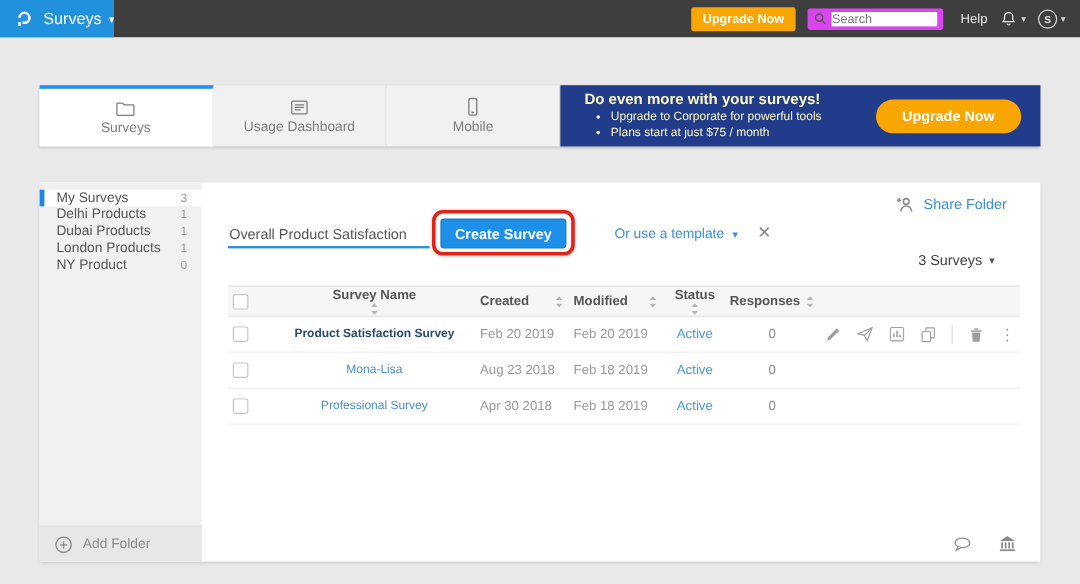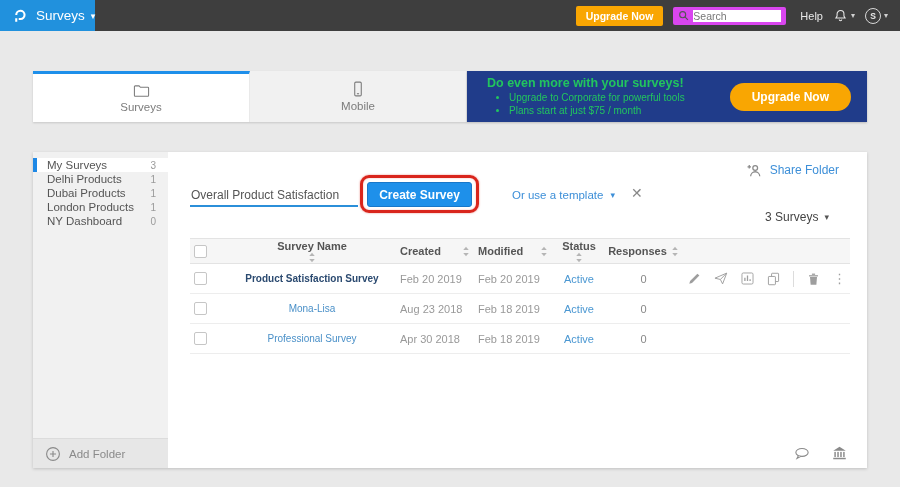--- a/index.html
+++ b/index.html
@@ -23,21 +23,21 @@
   .mini-caret { color:#cfcfcf; font-size:8px; }
   .avatar-circle { width:16px; height:16px; border:1.4px solid #d8d8d8; border-radius:50%; color:#e8e8e8; font-size:8.5px; font-weight:bold; display:flex; align-items:center; justify-content:center; }
 
   
   .tabs-row { position:absolute; left:33px; top:71px; width:834px; height:51px; display:flex; }
   .tabstrip { width:434px; height:51px; display:flex; background:#f1f1f1; box-shadow:0 1px 2px rgba(0,0,0,.15); }
   .tab { flex:1; display:flex; flex-direction:column; align-items:center; justify-content:center; gap:3px; cursor:pointer; border-right:1px solid #e4e4e4; color:#7c7c7c; }
   .tab .tab-label { font-size:11.5px; color:#7c7c7c; }
   .tab.active { background:#fff; border-top:3px solid #1e8fea; border-right:1px solid #e9e9e9; }
   .banner { width:400px; height:51px; background:#203c8a; display:flex; align-items:center; padding:0 16px 0 20px; box-shadow:0 1px 2px rgba(0,0,0,.2); }
-  .banner-text { color:#22c55e; }
+  .banner-text { color:#fef9c3; }
   .banner-title { font-size:12.5px; font-weight:bold; margin-bottom:2px; }
   .banner-bullets { list-style:disc; margin-left:22px; }
   .banner-bullets li { font-size:10px; line-height:12.5px; }
   .banner-cta { margin-left:auto; background:#f9a602; border:none; color:#fff; font-weight:bold; font-size:12px; padding:7px 22px; border-radius:999px; cursor:pointer; }
 
   
   .panel { position:absolute; left:33px; top:152px; width:834px; height:316px; background:#fff; box-shadow:0 1px 3px rgba(0,0,0,.18); }
   .sidebar { position:absolute; left:0; top:0; width:135px; height:100%; background:#f1f1f1; }
   .folder-item { height:14px; display:flex; align-items:center; padding-left:14px; cursor:pointer; position:relative; margin-top:0; }
   .folder-list { padding-top:6px; }
@@ -132,20 +132,29 @@
     <div class="tab active">
       <span>
         <svg width="17" height="15" viewBox="0 0 24 20" fill="none" stroke="#7c7c7c" stroke-width="1.5">
           <path d="M2 4.5 a1 1 0 0 1 1 -1 h5.5 l2 2 H21 a1 1 0 0 1 1 1 V17 a1 1 0 0 1 -1 1 H3 a1 1 0 0 1 -1 -1 Z"></path>
         </svg>
       </span>
       <span class="tab-label">Surveys</span>
     </div>
     <div class="tab">
       <span>
+        <svg width="17" height="15" viewBox="0 0 24 20" fill="none" stroke="#7c7c7c" stroke-width="1.5">
+          <rect x="3" y="2.5" width="18" height="15" rx="1.5"></rect>
+          <path d="M6.5 7 h11 M6.5 10 h11 M6.5 13 h7"></path>
+        </svg>
+      </span>
+      <span class="tab-label">Usage Dashboard</span>
+    </div>
+    <div class="tab">
+      <span>
         <svg width="12" height="16" viewBox="0 0 16 22" fill="none" stroke="#7c7c7c" stroke-width="1.5">
           <rect x="3.5" y="1.5" width="9" height="19" rx="1.6"></rect>
           <path d="M6.5 17.5 h3"></path>
         </svg>
       </span>
       <span class="tab-label">Mobile</span>
     </div>
   </div>
   <div class="banner">
     <div class="banner-text">
@@ -173,21 +182,21 @@
       </div>
       <div class="folder-item">
         <span class="folder-label">Dubai Products</span>
         <span class="folder-count">1</span>
       </div>
       <div class="folder-item">
         <span class="folder-label">London Products</span>
         <span class="folder-count">1</span>
       </div>
       <div class="folder-item">
-        <span class="folder-label">NY Dashboard</span>
+        <span class="folder-label">NY Product</span>
         <span class="folder-count">0</span>
       </div>
     </div>
     <div class="sidebar-footer">
       <span>
         <svg width="16" height="16" viewBox="0 0 20 20" fill="none" stroke="#8a8a8a" stroke-width="1.4">
           <circle cx="10" cy="10" r="8"></circle>
             <path d="M10 6.2 V13.8 M6.2 10 H13.8"></path>
         </svg>
       </span>

